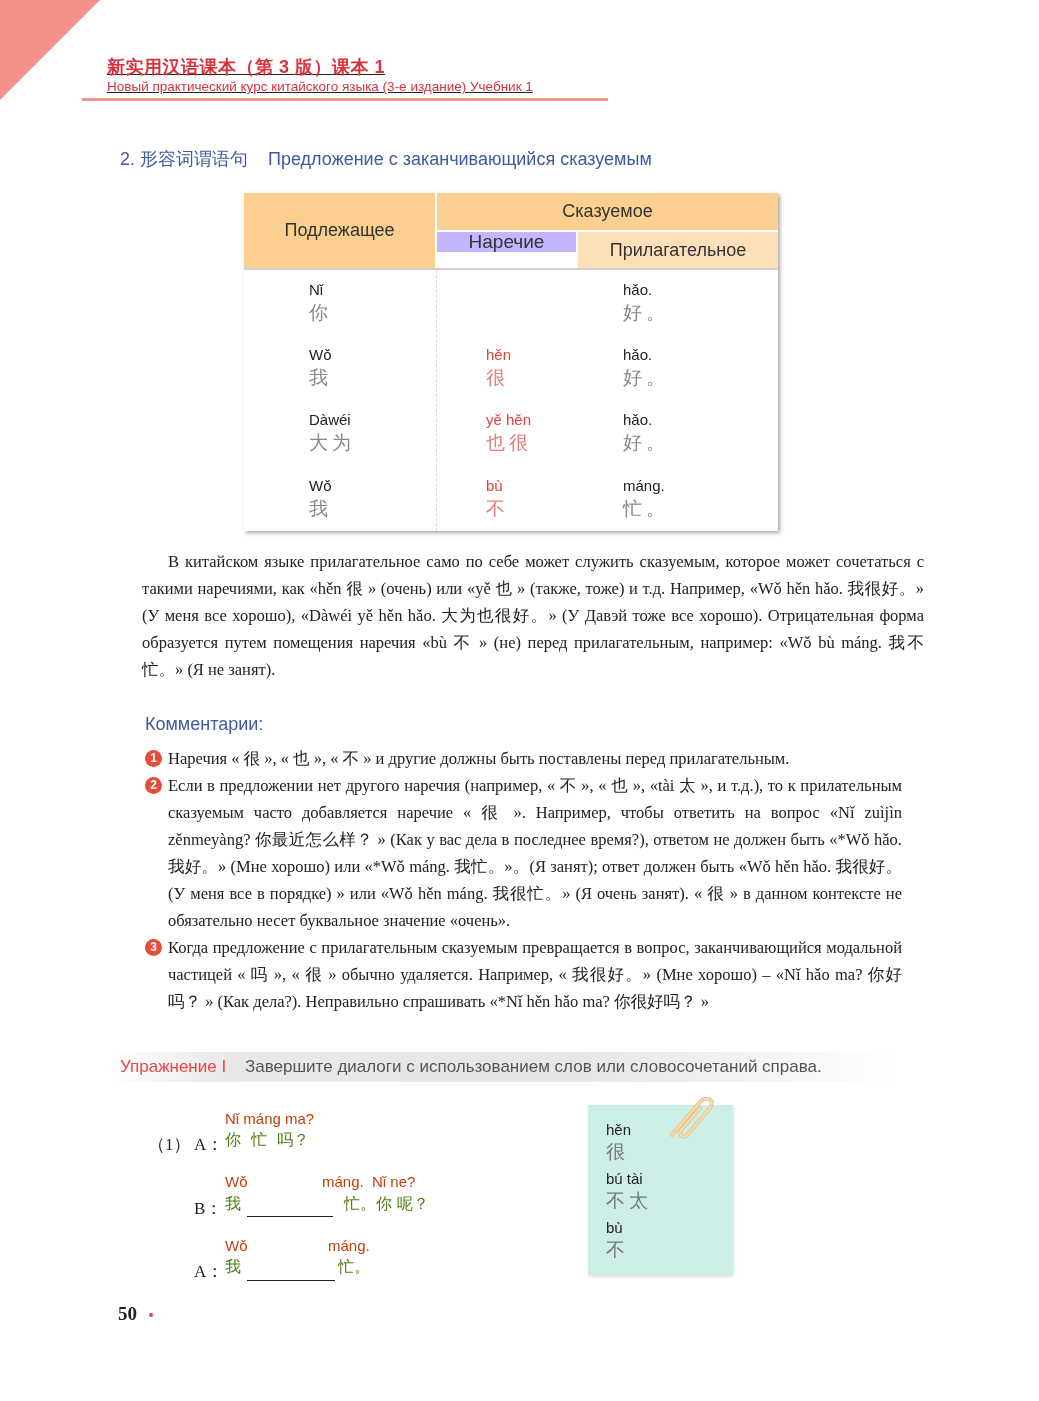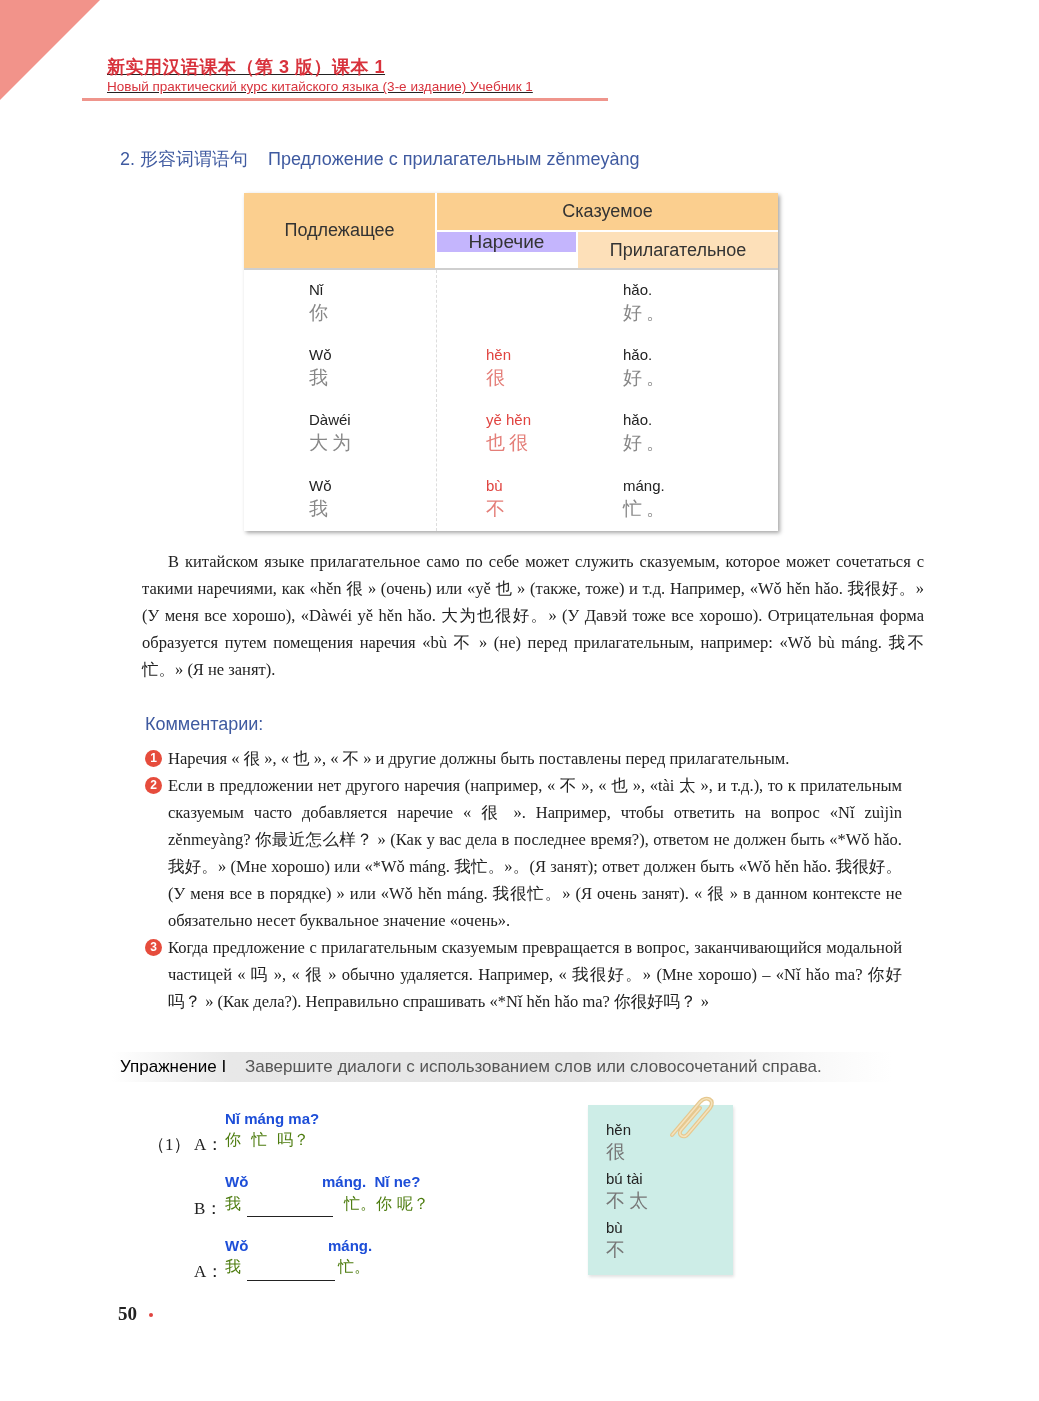--- a/index.html
+++ b/index.html
@@ -49,23 +49,23 @@
   }
   .comments-title { position: absolute; left: 145px; top: 714px; color: #3f5aa0; font-size: 18px; }
   .comment { position: absolute; left: 145px; width: 757px; font-family: "Liberation Serif", serif;
     font-size: 16.5px; line-height: 27px; text-align: justify; color: #222; padding-left: 23px; box-sizing: border-box; }
   .num-badge { position: absolute; left: 0; top: 5px; width: 17px; height: 17px; border-radius: 50%;
     background: #e64c3c; color: #fff; font-family: "Liberation Sans", sans-serif; font-size: 12px; font-weight: bold;
     display: flex; align-items: center; justify-content: center; }
 
   .ex-bar { position: absolute; left: 112px; top: 1052px; width: 780px; height: 30px;
     background: linear-gradient(to right, #ffffff 0%, #e8e8e8 15%, #e6e6e6 60%, #ffffff 100%); }
-  .ex-label { position: absolute; left: 120px; top: 1057px; color: #000000; font-size: 17px; }
+  .ex-label { position: absolute; left: 120px; top: 1057px; color: #ef4444; font-size: 17px; }
   .ex-instr { position: absolute; left: 245px; top: 1057px; color: #555; font-size: 17px; }
-  .d-py { position: absolute; font-size: 15px; color: #1d4ed8; white-space: pre; font-weight: bold; }
+  .d-py { position: absolute; font-size: 15px; color: #c2410c; white-space: pre; }
   .d-hz { position: absolute; font-size: 16px; color: #4d7c0f; font-family: "DejaVu Serif", serif; white-space: pre; }
   .d-label { position: absolute; font-size: 17px; color: #222; font-family: "Liberation Serif", serif; white-space: pre; }
   .blank { position: absolute; height: 0; border-bottom: 1.5px solid #222; }
 
   .note { position: absolute; left: 588px; top: 1105px; width: 145px; height: 170px; background: #cdede7;
     box-shadow: 1px 2px 3px rgba(0,0,0,0.12); }
   .note .item-py { position: absolute; left: 18px; font-size: 15px; color: #222; }
   .note .item-hz { position: absolute; left: 18px; font-size: 19px; color: #777; font-family: "DejaVu Serif", serif; letter-spacing: 4px; }
   .clip { position: absolute; left: 660px; top: 1090px; }
 
@@ -75,21 +75,21 @@
 </head>
 <body>
 
 <div class="corner-tri"></div>
 <div class="header-block">
   <div class="header-cn">新实用汉语课本（第 3 版）课本 1</div>
   <div class="header-ru">Новый практический курс китайского языка (3-е издание) Учебник 1</div>
 </div>
 <div class="header-rule"></div>
 
-<div class="section-title"><span>2.</span> <span>形容词谓语句</span>    <span>Предложение с прилагательным zěnmeyàng</span></div>
+<div class="section-title"><span>2.</span> <span>形容词谓语句</span>    <span>Предложение с заканчивающийся сказуемым</span></div>
 
 <div class="table-wrap">
   <div class="th-subject">Подлежащее</div>
   <div class="th-predicate">Сказуемое</div>
   <div class="th-adverb">Наречие</div>
   <div class="th-adj">Прилагательное</div>
   <div class="th-underline"></div>
   <div class="vdiv"></div>
 
   <div class="cell" style="left:65px; top:88px;">

